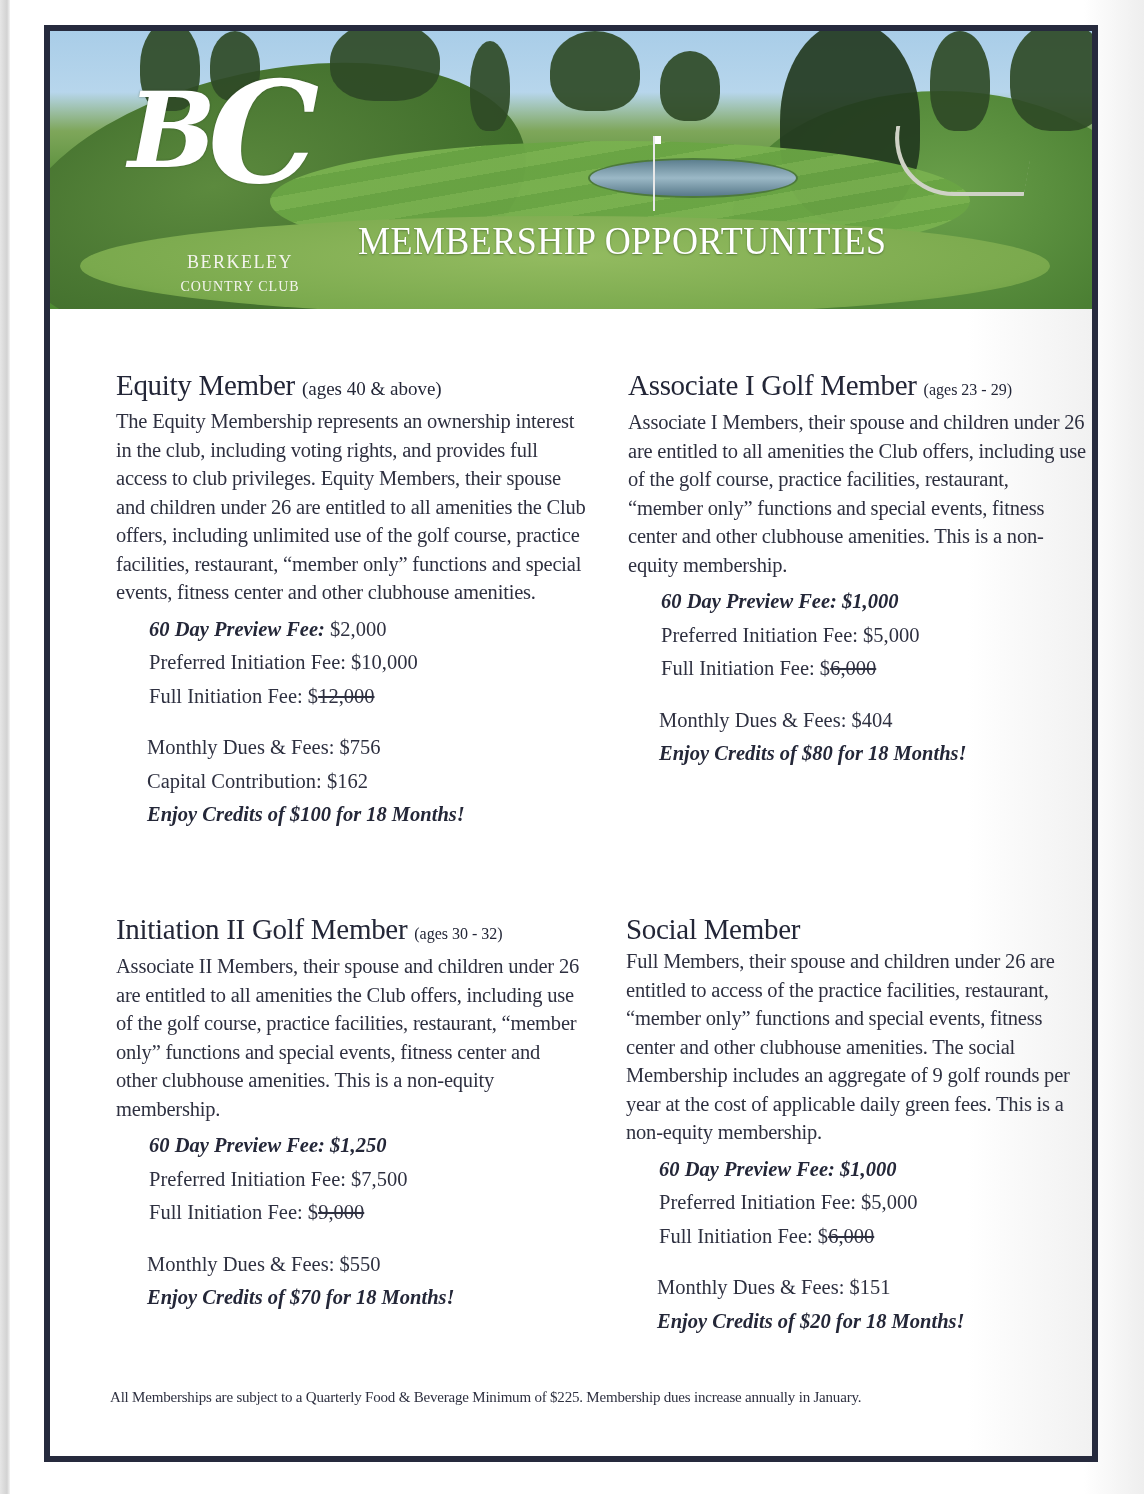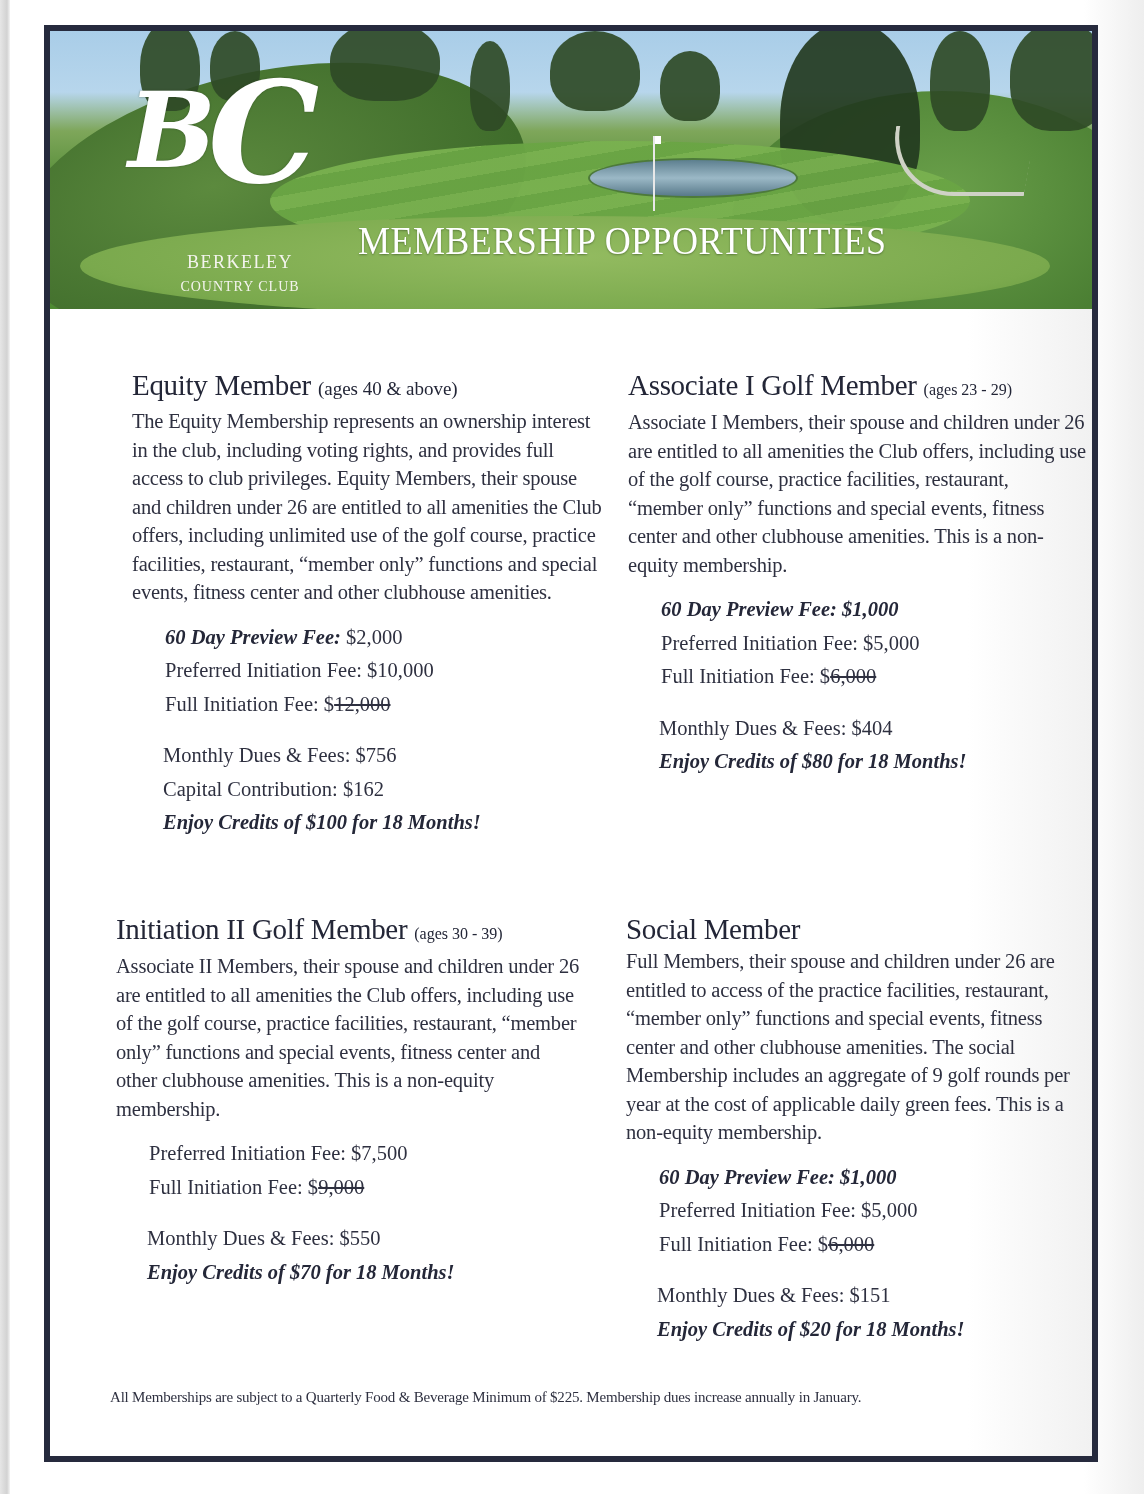--- a/index.html
+++ b/index.html
@@ -57,31 +57,31 @@
   .club-name .line3 { font-size: 12px; letter-spacing: 1.5px; margin-top: 20px; font-family: "Liberation Sans", sans-serif; }
 
   .banner-title {
     position: absolute; left: 308px; top: 186px; color: #ffffff;
     font-size: 40px; letter-spacing: 0.5px; font-family: "Liberation Serif", serif;
     text-shadow: 0 1px 2px rgba(30,50,20,.45); transform: scaleX(0.9); transform-origin: left;
   }
 
   
   .section { position: absolute; color: #2a2c3a; }
-  .sec-eq   { left: 82px;  top: 336px; width: 470px; }
+  .sec-eq   { left: 66px;  top: 336px; width: 470px; }
   .sec-a1   { left: 578px; top: 336px; width: 460px; }
   .sec-a2   { left: 66px;  top: 880px; width: 470px; }
   .sec-soc  { left: 576px; top: 880px; width: 460px; }
 
   .sec-title { font-size: 29px; line-height: 36px; color: #232637; letter-spacing: -0.3px; }
   .sec-title .ages { font-size: 19px; letter-spacing: 0; }
   .sec-title .ages.small { font-size: 16px; }
   .sec-desc { font-size: 20.5px; line-height: 28.5px; color: #2e3040; margin-top: 0; letter-spacing: -0.2px; }
 
-  .fees { margin-left: 33px; margin-top: 14px; font-size: 20.5px; line-height: 33.5px; color: #2e3040; }
+  .fees { margin-left: 33px; margin-top: 6px; font-size: 20.5px; line-height: 33.5px; color: #2e3040; }
   .fees .bi { font-weight: bold; font-style: italic; color: #242738; }
   .fees .strike { text-decoration: line-through; }
   .fees .gap { height: 18px; }
   .fees .dues { margin-left: -2px; }
 
   .footnote {
     position: absolute; left: 60px; top: 1358px; font-size: 15px; color: #2e3040;
     letter-spacing: -0.2px; white-space: nowrap;
   }
 </style>
@@ -155,24 +155,25 @@
       <div><span>Full Initiation Fee: $</span><span class="strike">6,000</span></div>
       <div class="gap"></div>
       <div class="dues">Monthly Dues &amp; Fees: $404</div>
       <div class="dues bi">Enjoy Credits of $80 for 18 Months!</div>
     </div>
   </div>
 
   <div class="section sec-a2">
     <div class="sec-title">
       <span>Initiation II Golf Member</span>
-      <span class="ages small">(ages 30 - 39)</span>
+      <span class="ages small">(ages 30 - 32)</span>
     </div>
     <div class="sec-desc">Associate II Members, their spouse and children under 26 are entitled to all amenities the Club offers, including use of the golf course, practice facilities, restaurant, “member only” functions and special events, fitness center and other clubhouse amenities. This is a non-equity membership.</div>
     <div class="fees">
+      <div class="bi">60 Day Preview Fee: $1,250</div>
       <div><span>Preferred Initiation Fee: </span><span>$7,500</span></div>
       <div><span>Full Initiation Fee: $</span><span class="strike">9,000</span></div>
       <div class="gap"></div>
       <div class="dues">Monthly Dues &amp; Fees: $550</div>
       <div class="dues bi">Enjoy Credits of $70 for 18 Months!</div>
     </div>
   </div>
 
   <div class="section sec-soc">
     <div class="sec-title">

